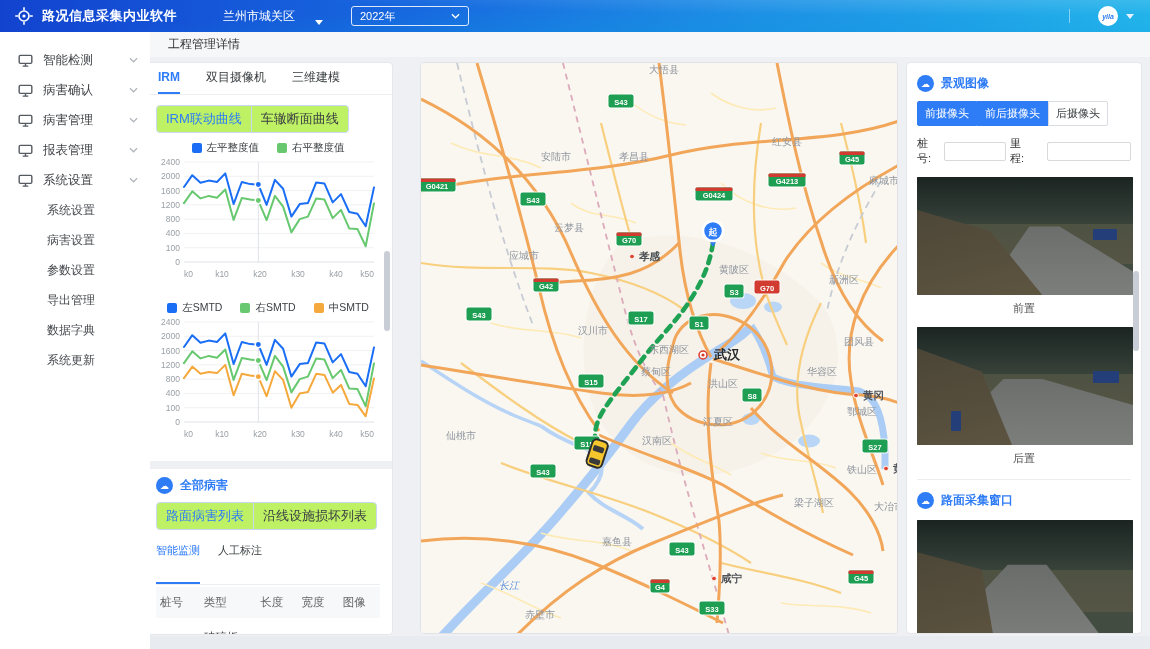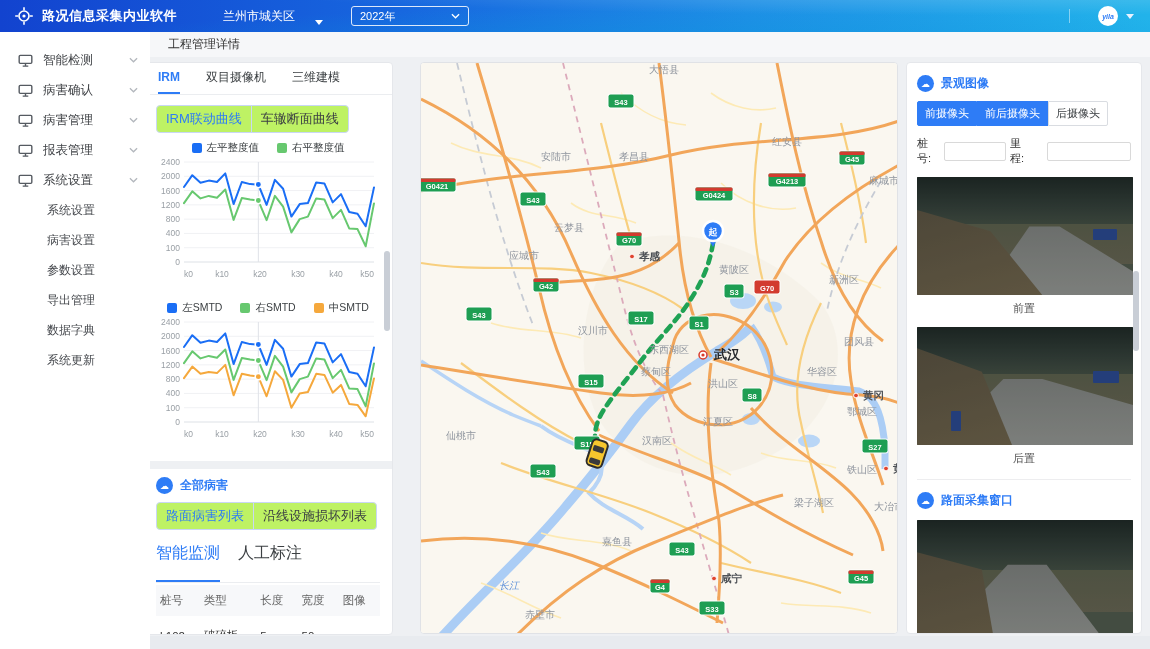--- a/index.html
+++ b/index.html
@@ -51,21 +51,21 @@
   .seg-item+.seg-item{border-left:1px solid #c9d7f5}
   .legend{display:flex;justify-content:center;gap:18px;margin-top:7px;height:15px;align-items:center}
   .lg-item{display:flex;align-items:center;gap:5px;font-size:10.5px;color:#3c4043}
   .lg-sq{width:10px;height:10px;border-radius:2px;display:inline-block}
   .ax{font-size:8.5px;fill:#9aa0a6}
   .lp-div{height:8px;background:#eef0f3;margin:8px -12px}
   .sec-hd{display:flex;align-items:center;gap:7px;margin-top:8px}
   .cloud{width:17px;height:17px;border-radius:50%;background:#2e7cf6;color:#fff;font-size:9px;display:flex;align-items:center;justify-content:center;flex:none}
   .sec-tt{font-size:12px;color:#2e7cf6;font-weight:bold}
   .mini-tabs{display:flex;gap:18px;margin-top:8px;border-bottom:1px solid #ebedf0}
-  .mini-tab{font-size:16px;color:#3c4043;padding:5px 0 16px;cursor:pointer}
+  .mini-tab{font-size:11px;color:#3c4043;padding:5px 0 24px;cursor:pointer}
   .mini-tab.active{color:#2e7cf6;border-bottom:2px solid #2e7cf6}
   table.tbl{width:100%;border-collapse:collapse;font-size:11.5px;margin-top:2px}
   .tbl th{background:#f7f8fa;color:#666;font-weight:normal;text-align:left;padding:8px 4px}
   .tbl td{color:#333;padding:12px 4px;border-bottom:1px solid #f2f3f5}
   .thumbbar{position:absolute;width:6px;border-radius:3px;background:#c9ced6}
   
   .rp-body{padding:10px 10px 0 10px}
   .cam-row{display:flex;margin-top:9px}
   .cam-btn{font-size:11px;padding:4px 7px;cursor:pointer;border:1px solid #d9dce1;background:#fff;color:#3c4043;white-space:nowrap}
   .cam-btn.pri{background:#2e7cf6;border-color:#2e7cf6;color:#fff}

